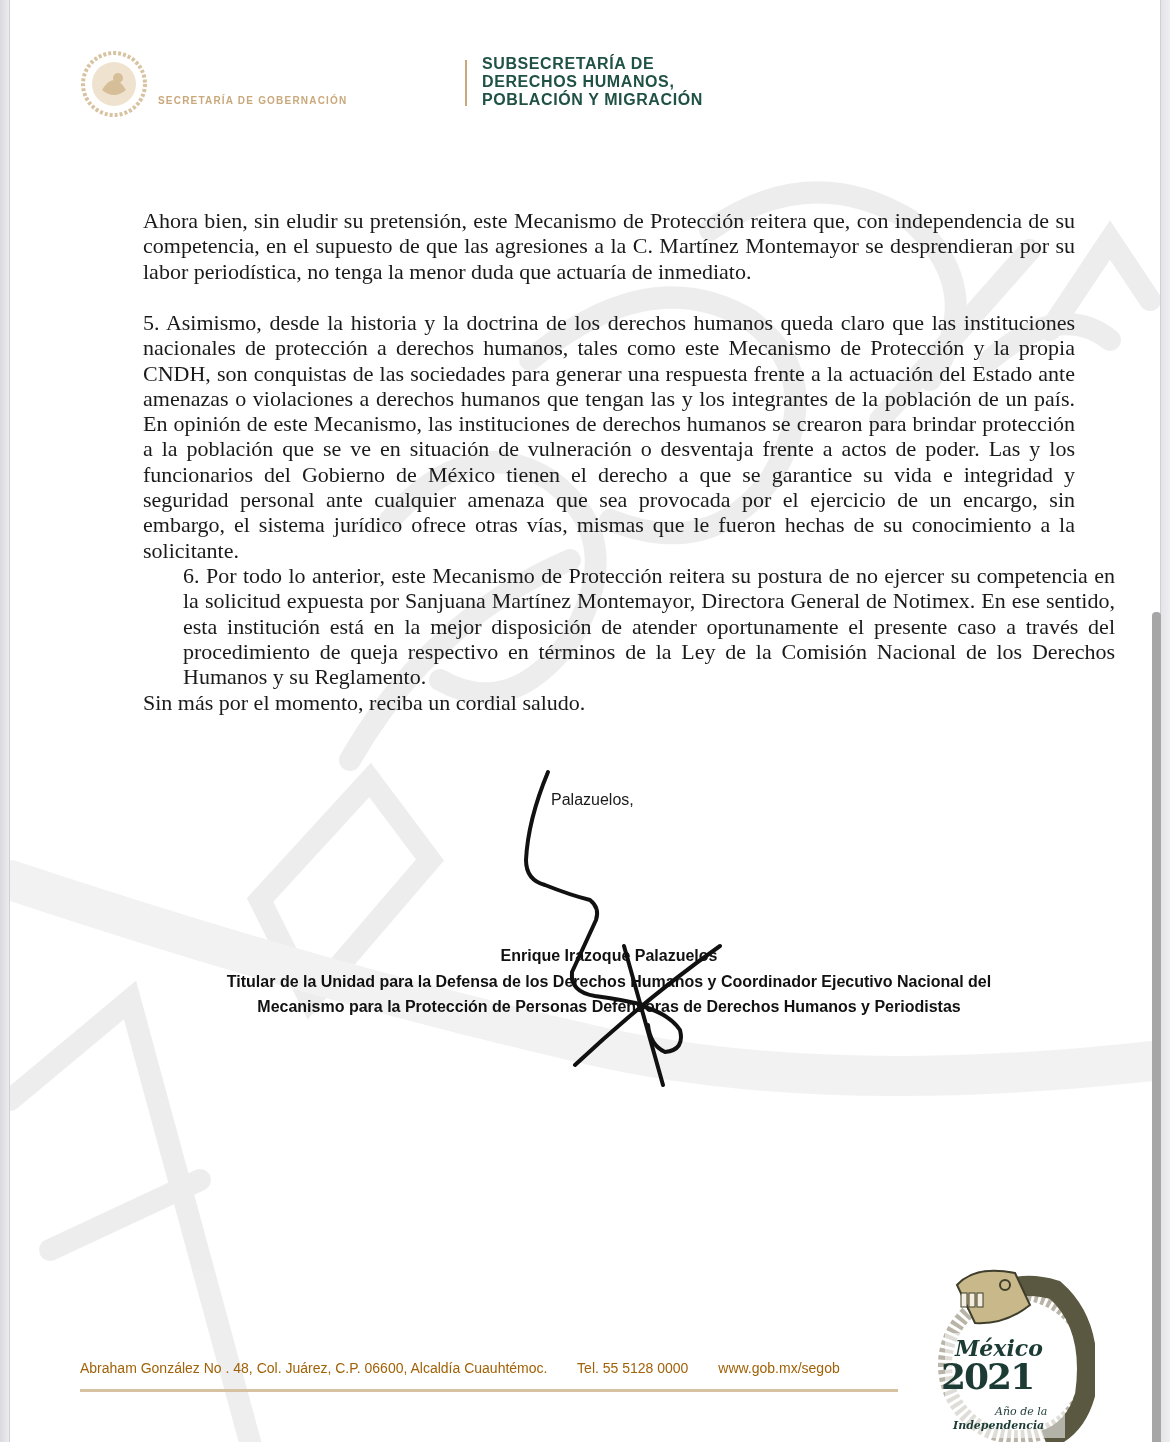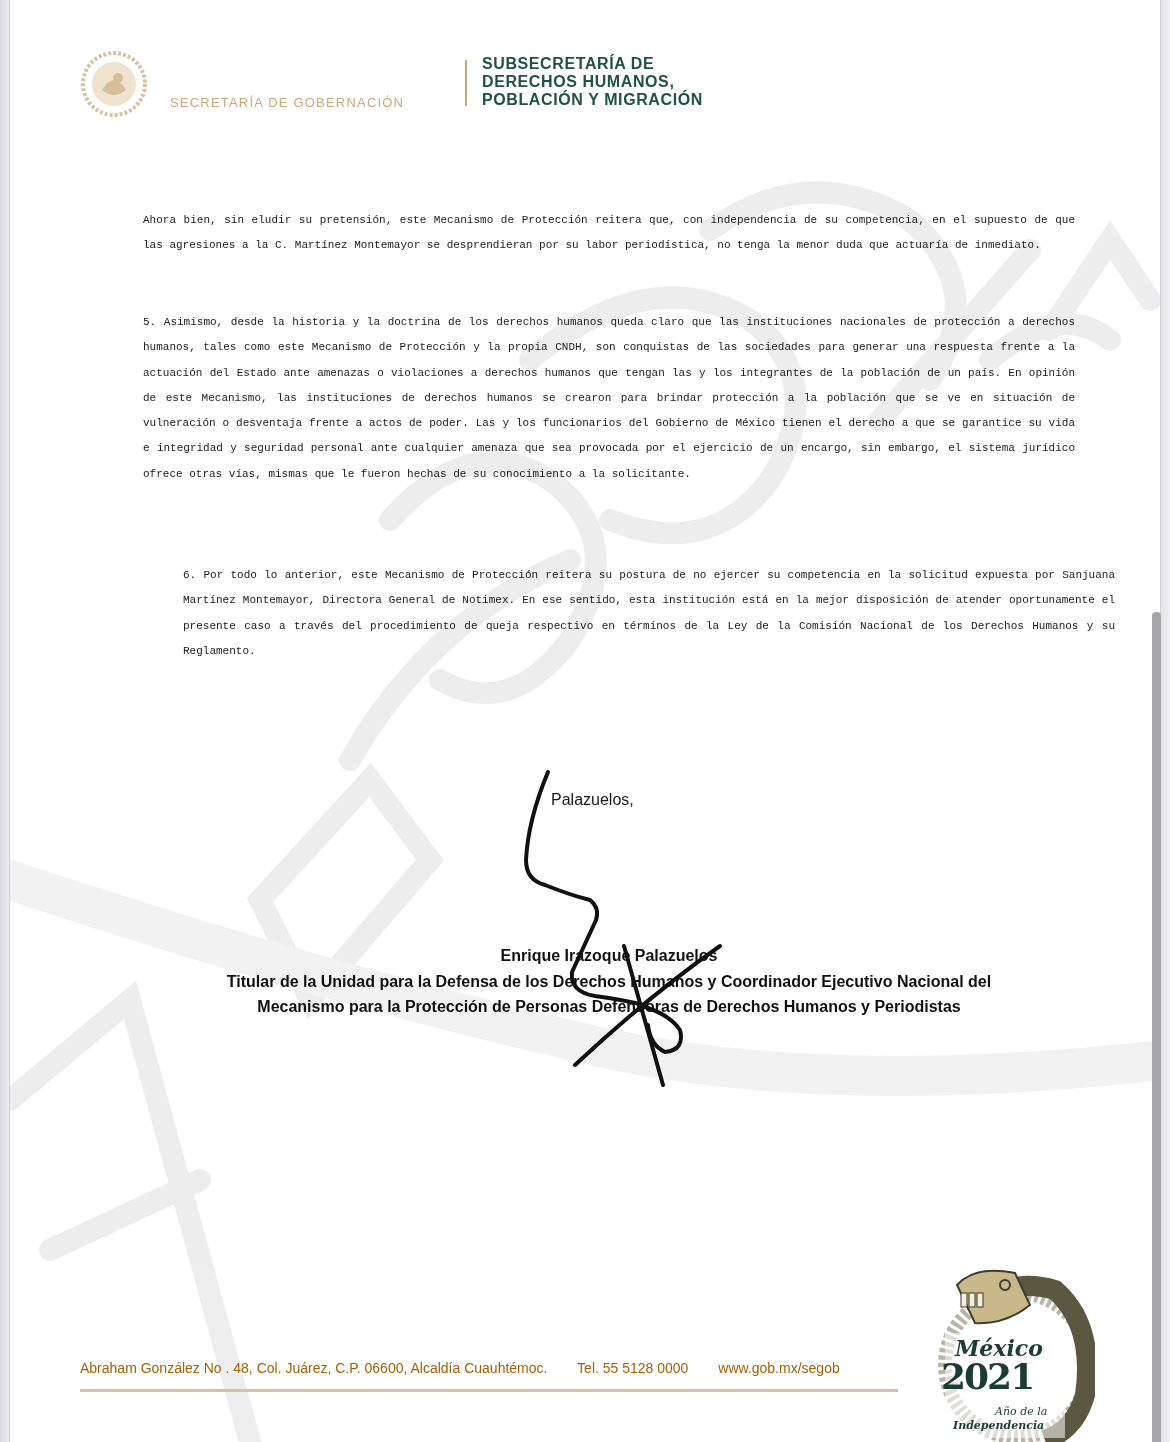--- a/index.html
+++ b/index.html
@@ -34,36 +34,36 @@
     
     .seal {
       position: absolute; left: 70px; top: 50px; width: 68px; height: 68px;
     }
     .logo-main {
       position: absolute; left: 146px; top: 52px;
       font-family: "DejaVu Serif", serif; font-size: 33px; font-weight: bold;
       color: #1f5144; letter-spacing: 1px;
     }
     .logo-sub {
-      position: absolute; left: 160px; top: 95px;
-      font-size: 13px; font-weight: normal; color: #c9a97c; letter-spacing: 1.2px;
+      position: absolute; left: 148px; top: 95px;
+      font-size: 10px; font-weight: bold; color: #c9a97c; letter-spacing: 1.2px;
     }
     .logo-divider {
       position: absolute; left: 455px; top: 60px; width: 2px; height: 46px; background: #c9a97c;
     }
     .logo-right {
       position: absolute; left: 472px; top: 55px;
       font-size: 16px; font-weight: bold; color: #1f5144; line-height: 18px; letter-spacing: 0.6px;
     }
     .logo-right div { white-space: nowrap; }
     
     .body-text {
       position: absolute; left: 133px; width: 932px;
-      font-family: Liberation Mono, monospace;
-      font-size: 11px; line-height: 25.3px; color: #1a1a1a;
+      font-family: Liberation Serif, serif;
+      font-size: 22px; line-height: 25.3px; color: #1a1a1a;
       text-align: justify;
     }
     .body-text p { margin: 0; }
     .p1 { top: 208px; }
     .p5 { top: 310px; }
     .p6 { top: 563px; margin-left: 40px; }
     .p-close { top: 690px; }
     .attn {
       position: absolute; left: 541px; top: 791px;
       font-size: 16px; color: #1a1a1a;
@@ -139,20 +139,23 @@
   </div>
 
   <div class="body-text p1">
     <p>Ahora bien, sin eludir su pretensión, este Mecanismo de Protección reitera que, con independencia de su competencia, en el supuesto de que las agresiones a la C. Martínez Montemayor se desprendieran por su labor periodística, no tenga la menor duda que actuaría de inmediato.</p>
   </div>
   <div class="body-text p5">
     <p>5. Asimismo, desde la historia y la doctrina de los derechos humanos queda claro que las instituciones nacionales de protección a derechos humanos, tales como este Mecanismo de Protección y la propia CNDH, son conquistas de las sociedades para generar una respuesta frente a la actuación del Estado ante amenazas o violaciones a derechos humanos que tengan las y los integrantes de la población de un país. En opinión de este Mecanismo, las instituciones de derechos humanos se crearon para brindar protección a la población que se ve en situación de vulneración o desventaja frente a actos de poder. Las y los funcionarios del Gobierno de México tienen el derecho a que se garantice su vida e integridad y seguridad personal ante cualquier amenaza que sea provocada por el ejercicio de un encargo, sin embargo, el sistema jurídico ofrece otras vías, mismas que le fueron hechas de su conocimiento a la solicitante.</p>
   </div>
   <div class="body-text p6">
     <p>6. Por todo lo anterior, este Mecanismo de Protección reitera su postura de no ejercer su competencia en la solicitud expuesta por Sanjuana Martínez Montemayor, Directora General de Notimex. En ese sentido, esta institución está en la mejor disposición de atender oportunamente el presente caso a través del procedimiento de queja respectivo en términos de la Ley de la Comisión Nacional de los Derechos Humanos y su Reglamento.</p>
+  </div>
+  <div class="body-text p-close">
+    <p>Sin más por el momento, reciba un cordial saludo.</p>
   </div>
 
   <div class="attn">Palazuelos,</div>
 
   <div class="sig-block">
     <div>Enrique Irazoque Palazuelos</div>
     <div>Titular de la Unidad para la Defensa de los Derechos Humanos y Coordinador Ejecutivo Nacional del</div>
     <div>Mecanismo para la Protección de Personas Defensoras de Derechos Humanos y Periodistas</div>
   </div>
 

